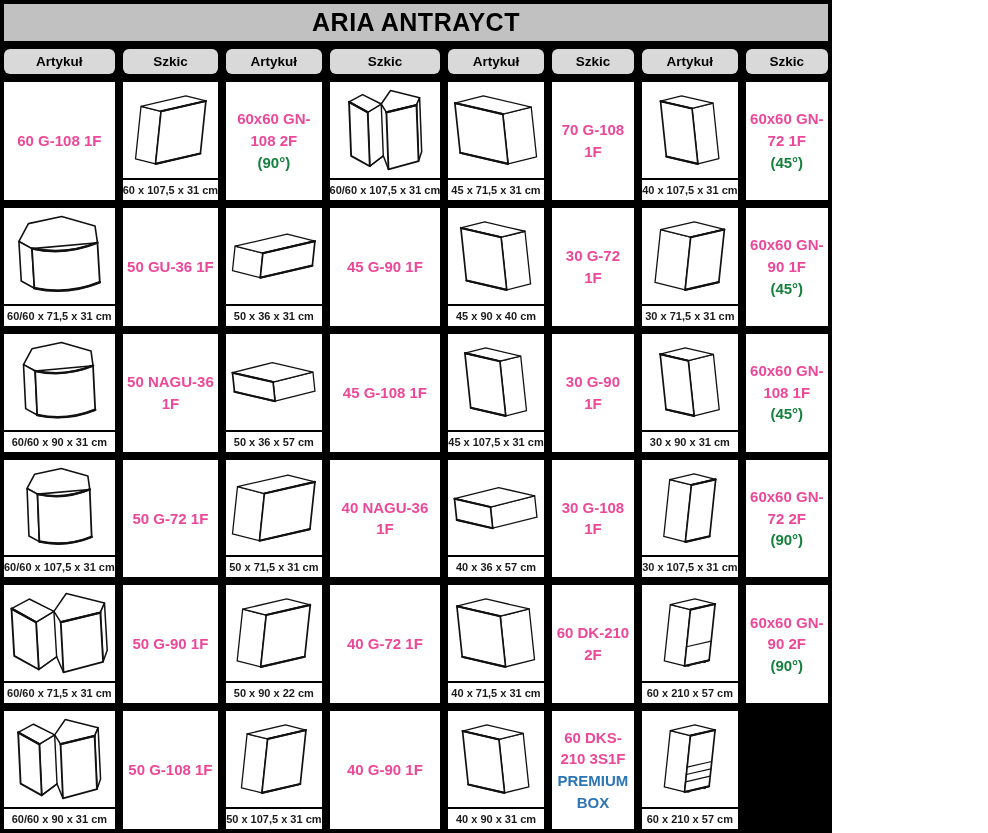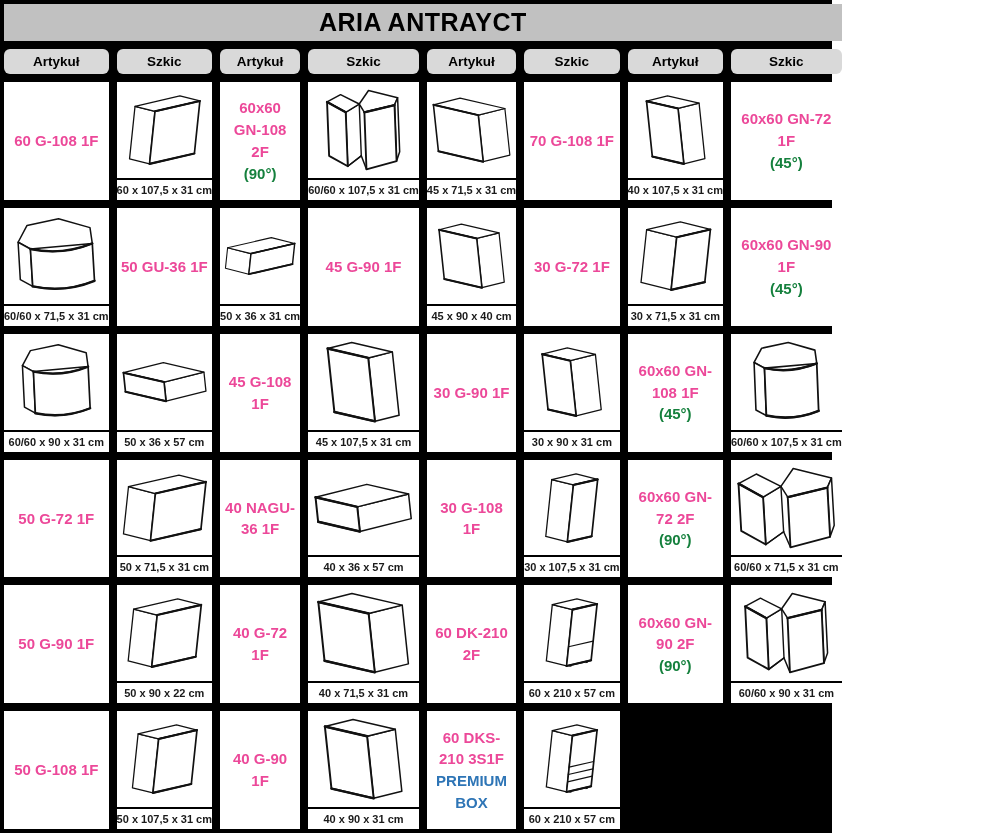--- a/index.html
+++ b/index.html
@@ -201,20 +201,24 @@
           <svg viewBox="0 0 118 96" preserveAspectRatio="xMidYMid meet">
             <polygon points="20.8,29.6 29.8,12.7 61.2,6.0 92.7,15.0 94.9,30.7 33.2,36.3" fill="#ffffff" stroke="#111111" stroke-width="1.7" stroke-linejoin="round"></polygon>
             <polygon points="20.8,29.6 33.2,36.3 35.4,83.3 23.1,76.5" fill="#ffffff" stroke="#111111" stroke-width="1.7" stroke-linejoin="round"></polygon>
             <path d="M 33.2 36.3 Q 64.6 43.0 94.9 30.7 L 97.2 77.7 Q 66.9 90.0 35.4 83.3 Z" fill="#ffffff" stroke="#111111" stroke-width="1.9" stroke-linejoin="round" stroke-linecap="round"></path>
             <path d="M 33.2 36.3 Q 64.6 43.0 94.9 30.7" fill="none" stroke="#111111" stroke-width="2.7" stroke-linejoin="round" stroke-linecap="round"></path>
             <path d="M 35.4 83.3 Q 66.9 90.0 97.2 77.7" fill="none" stroke="#111111" stroke-width="2.7" stroke-linejoin="round" stroke-linecap="round"></path>
           </svg>
         </div>
       <div class="dim">60/60 x 90 x 31 cm</div>
     </div>
+    <div class="acell">
+      <div class="art-name">50 NAGU-36 1F</div>
+      <div class="art-note"></div>
+    </div>
     <div class="scell">
       <div class="sk">
           <svg viewBox="0 0 118 96" preserveAspectRatio="xMidYMid meet">
             <polygon points="58.2,48.1 107.5,35.8 110.0,59.4 60.7,71.8" fill="#ffffff" stroke="#111111" stroke-width="1.6" stroke-linejoin="round"></polygon>
             <polygon points="8.0,36.6 57.3,24.2 107.5,35.8 58.2,48.1" fill="#ffffff" stroke="#111111" stroke-width="1.6" stroke-linejoin="round"></polygon>
             <polygon points="8.0,36.6 58.2,48.1 60.7,71.8 10.5,60.2" fill="#ffffff" stroke="#111111" stroke-width="2.1" stroke-linejoin="round"></polygon>
             <line x1="8.0" y1="36.6" x2="58.2" y2="48.1" stroke="#111111" stroke-width="2.6" stroke-linecap="round"></line>
             <line x1="10.5" y1="60.2" x2="60.7" y2="71.8" stroke="#111111" stroke-width="2.6" stroke-linecap="round"></line>
           </svg>
         </div>

